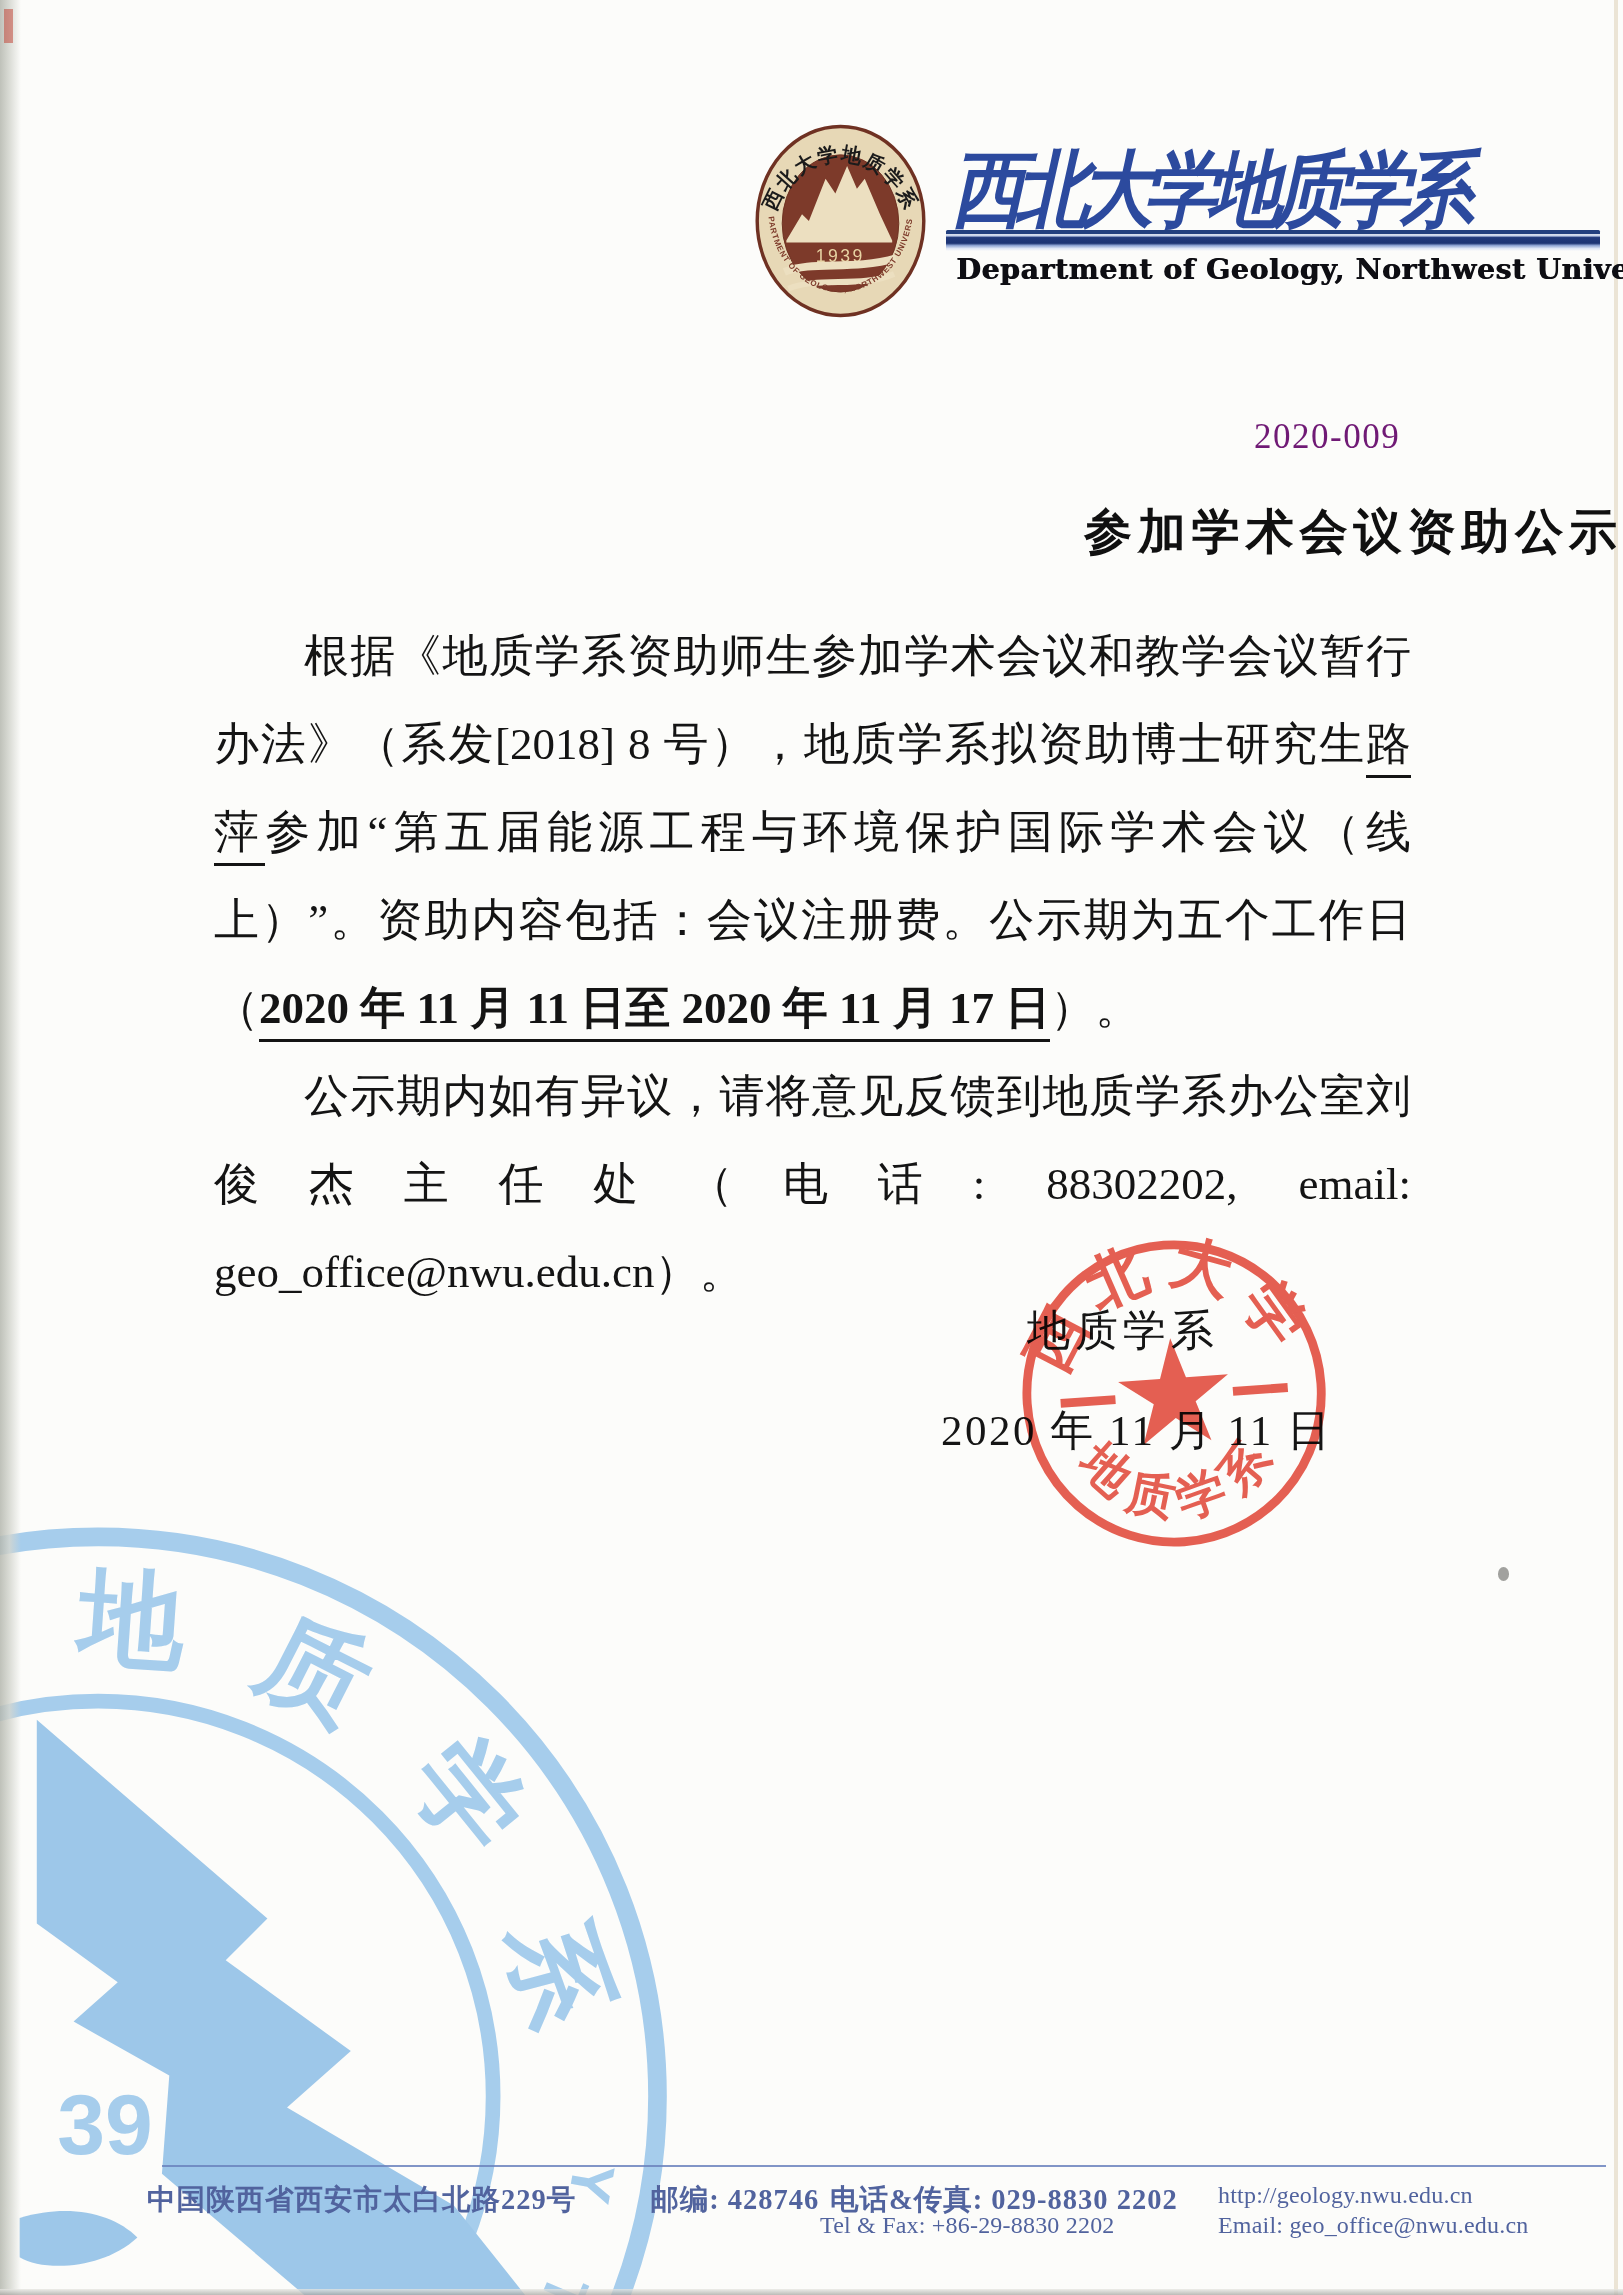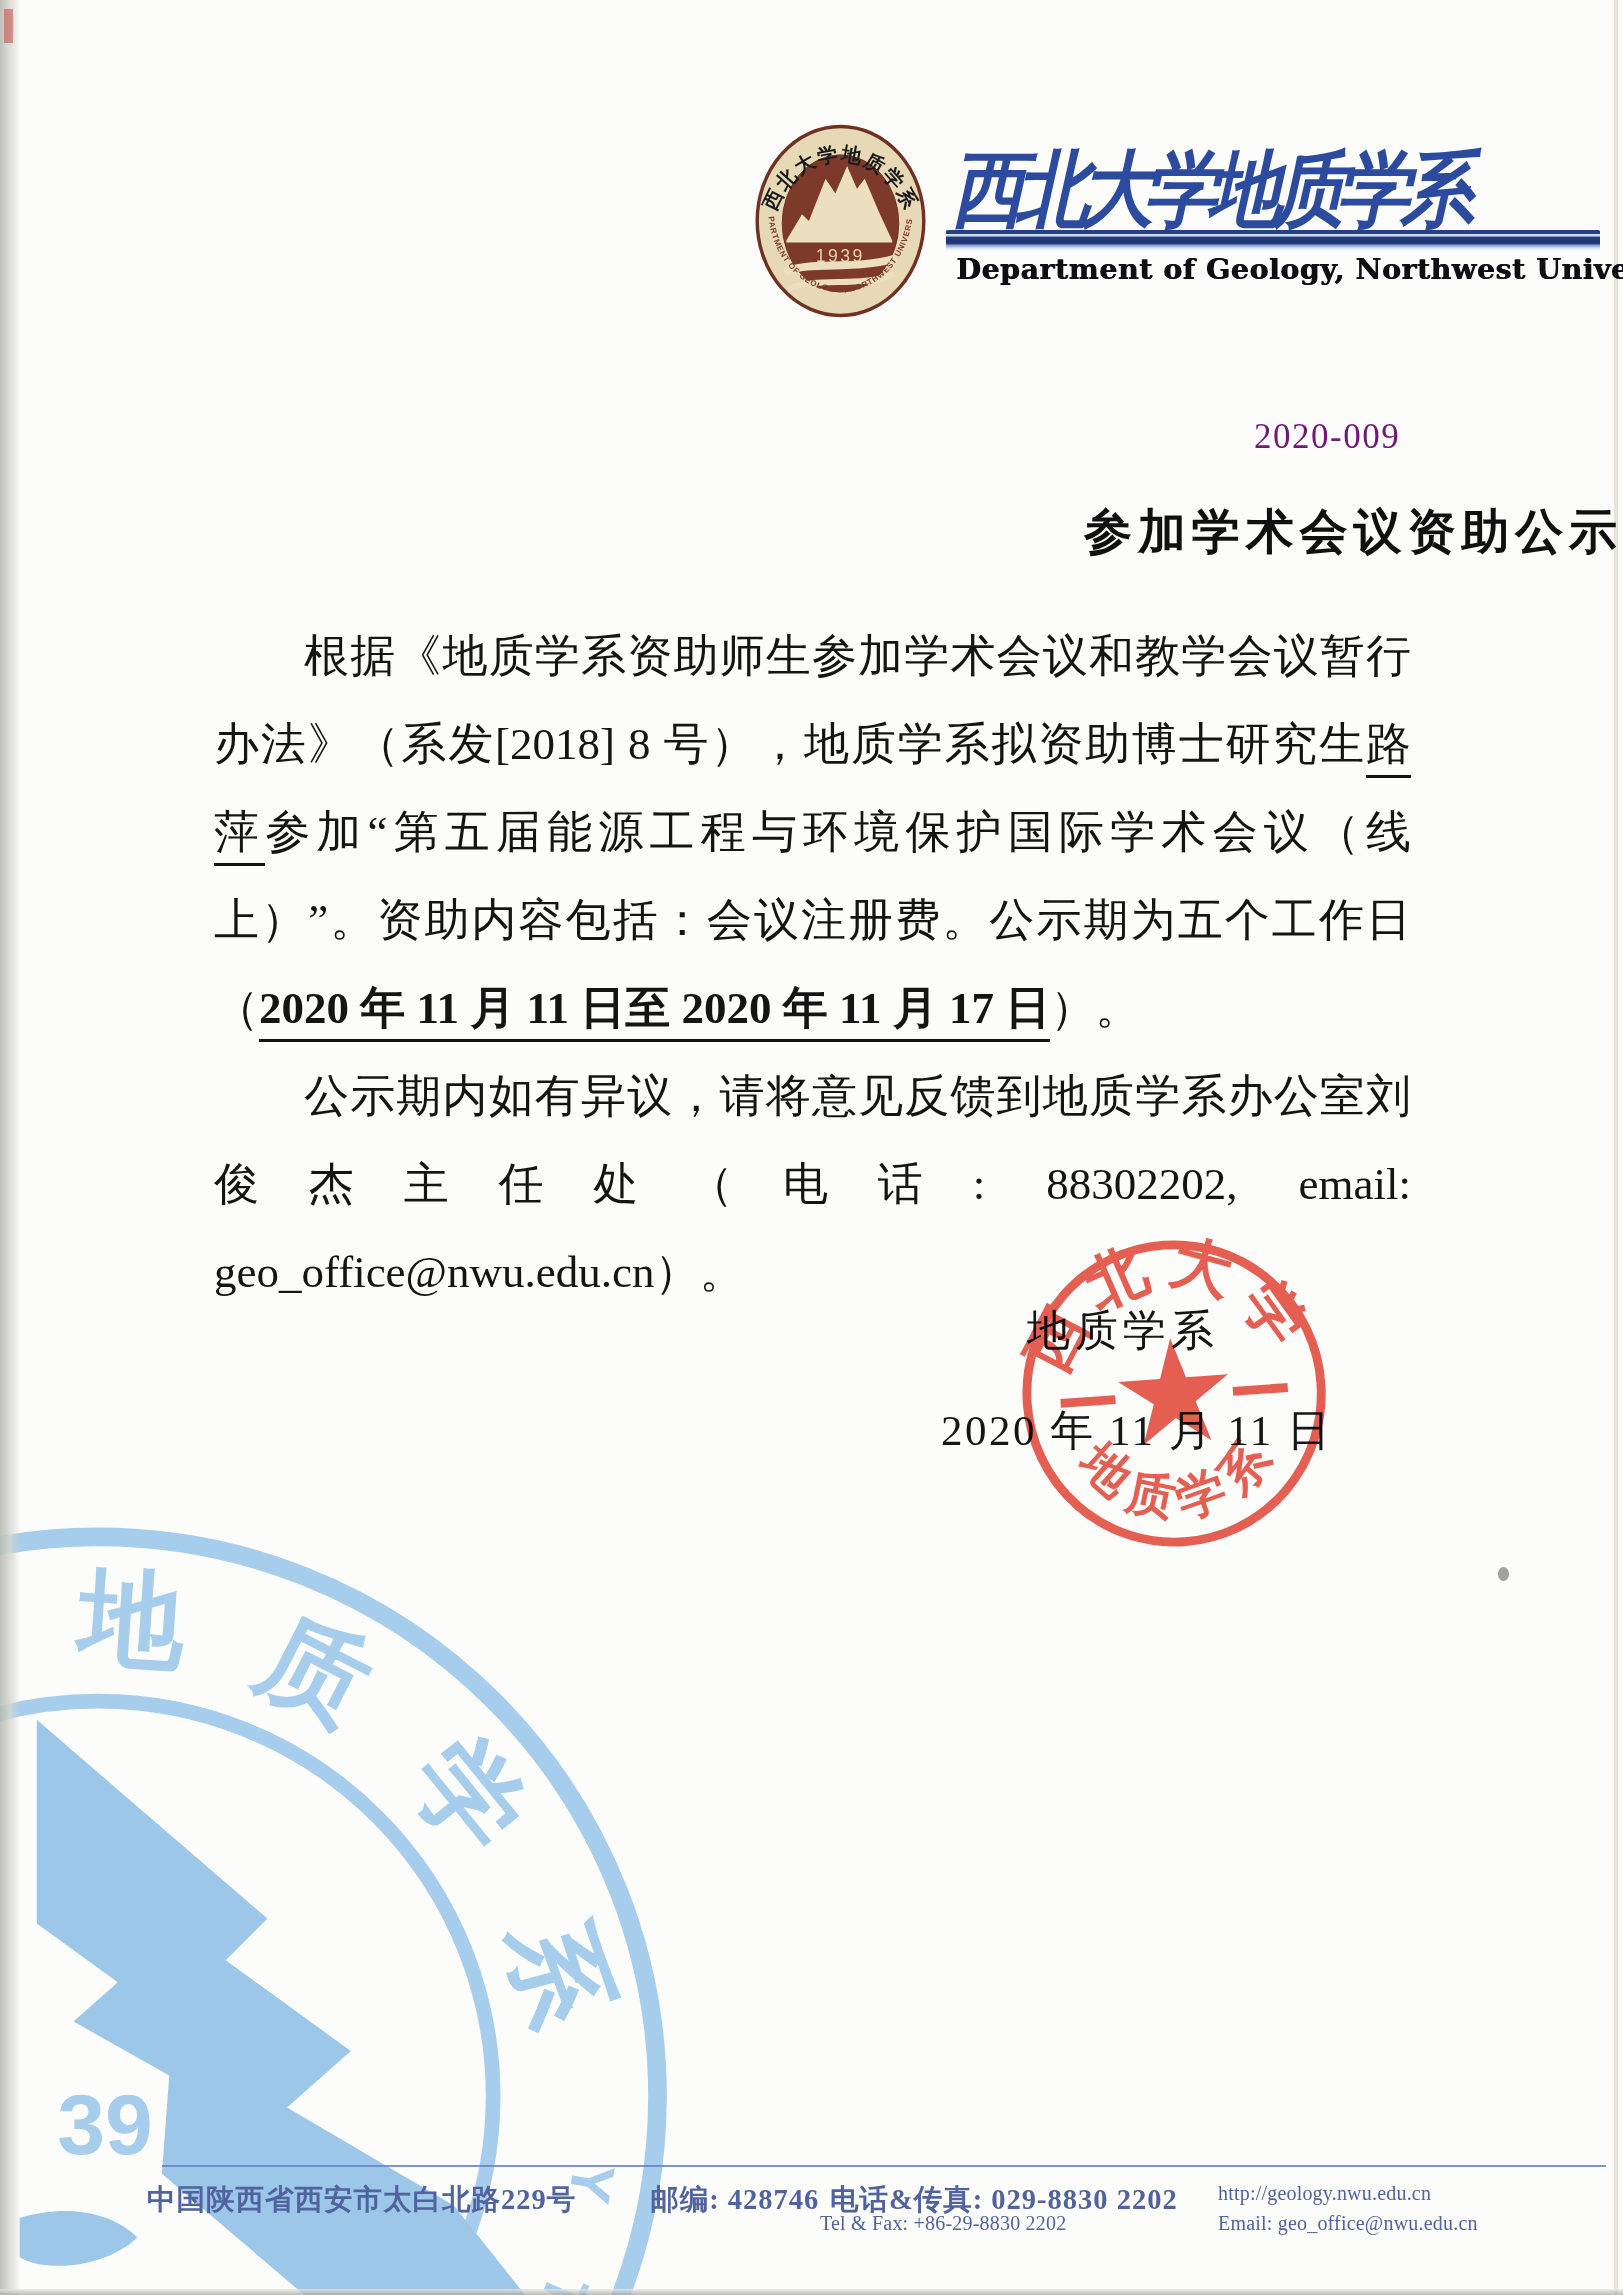--- a/index.html
+++ b/index.html
@@ -77,21 +77,21 @@
   .sign-date{position:absolute;left:941px;top:1402px;font-size:43px;letter-spacing:2.5px;white-space:nowrap;}
   .stamp{position:absolute;left:1017px;top:1233px;width:314px;height:319px;
     mix-blend-mode:multiply;opacity:.92;transform:rotate(-4deg);}
   
   .watermark{position:absolute;left:0;top:1472px;width:736px;height:823px;pointer-events:none;}
   
   .footer-rule{position:absolute;left:162px;top:2165px;width:1444px;height:1.5px;
     background:var(--divider-blue);opacity:.85;}
   .footer{position:absolute;left:0;top:0;width:100%;height:100%;font-size:28px;color:var(--footer-blue);}
   .f-cn{position:absolute;white-space:nowrap;font-size:28.5px;font-weight:bold;letter-spacing:1px;}
-  .f-en{position:absolute;white-space:nowrap;font-size:20px;letter-spacing:0.2px;}
+  .f-en{position:absolute;white-space:nowrap;font-size:24px;letter-spacing:0.2px;}
   .addr-row{display:flex;gap:74px;}
 </style>
 </head>
 <body>
 
 <div class="page">
 
   <svg class="watermark" viewBox="0 0 1500 1677">
     <g fill="none" stroke="#a6cdec">
       <circle cx="200" cy="1272" r="1140" stroke-width="38"></circle>

